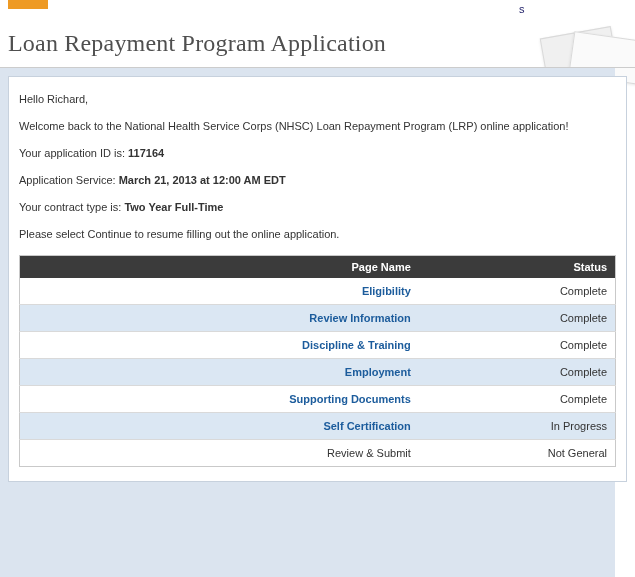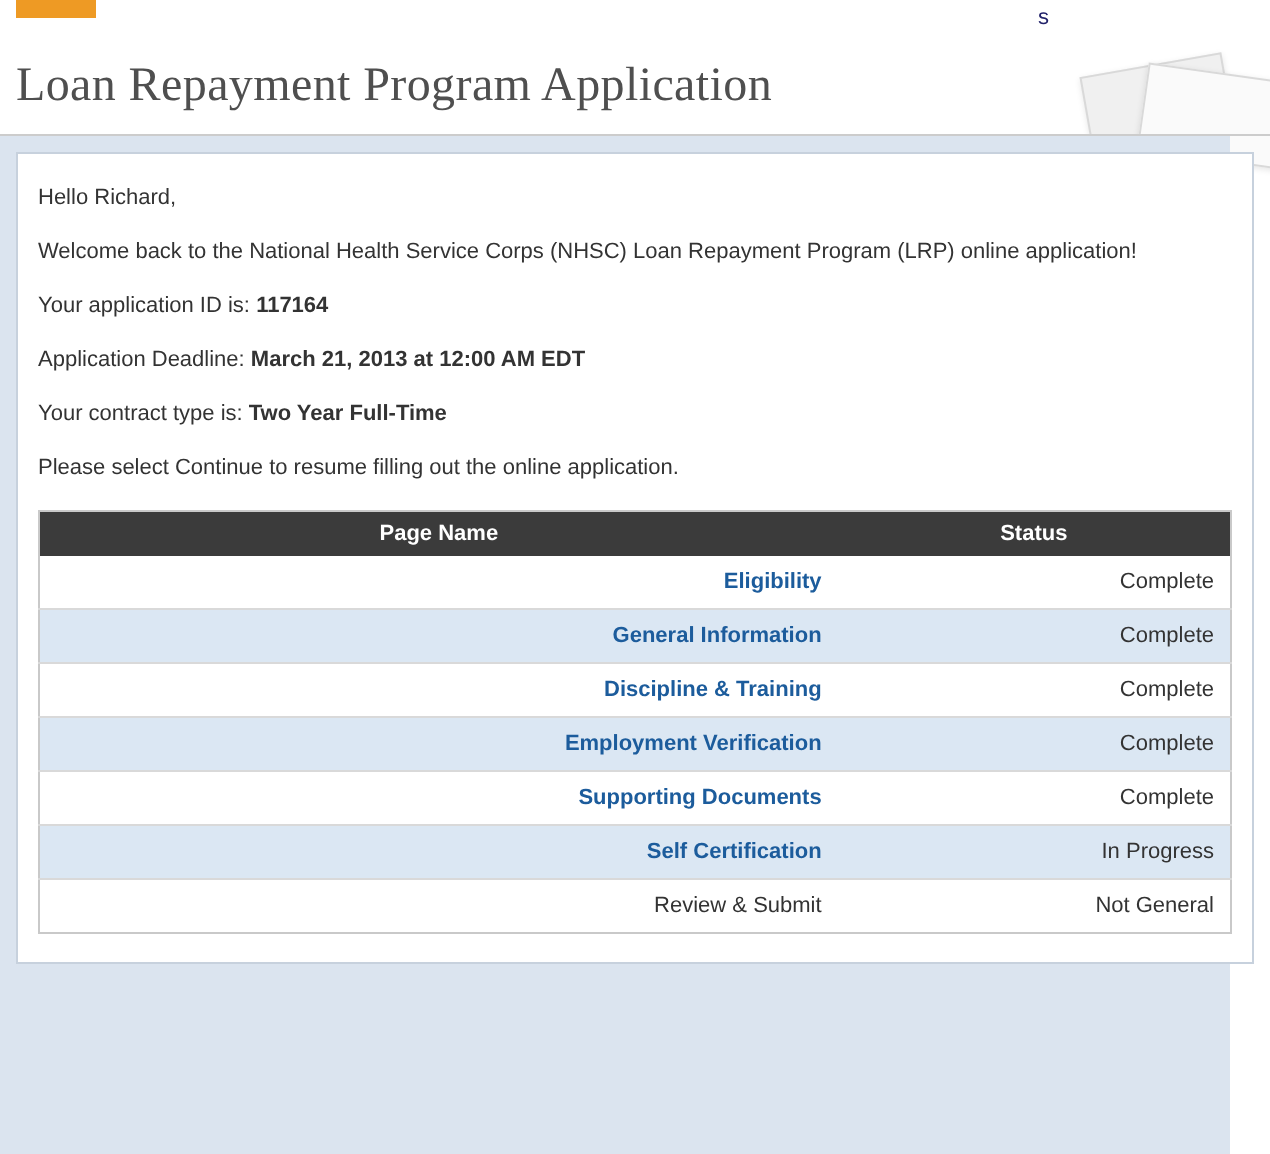--- a/index.html
+++ b/index.html
@@ -31,21 +31,21 @@
     width:619px; padding:16px 10px 14px 10px;
   }
   .line { font-size:11px; color:#333333; margin-bottom:15px; line-height:12px; }
   .line strong { color:#333333; }
   table.status-table {
     width:100%; border-collapse:collapse; margin-top:6px;
     border:1px solid #c9c9c9; font-size:11px;
   }
   table.status-table th {
     background:#3b3b3b; color:#ffffff; font-weight:bold;
-    text-align:center; padding:5px 8px; font-size:11px;
+    text-align:right; padding:5px 8px; font-size:11px;
   }
   table.status-table th.col-page { width:67%; }
   table.status-table td {
     padding:7px 8px; border-bottom:1px solid #d9d9d9; color:#333333;text-align:right;
   }
   table.status-table tbody tr:nth-child(even) { background:#dbe7f3; }
   table.status-table tbody tr:last-child td { border-bottom:none; }
   a.page-link { color:#1c5c9c; font-weight:bold; text-decoration:none; }
   .button-row { text-align:right; padding:14px 18px 0 0; }
 </style>
@@ -62,46 +62,46 @@
 
 <h1 class="page-title">Loan Repayment Program Application</h1>
 <div class="header-rule"></div>
 
 <div class="content-bg">
   <div class="panel">
 
     <p class="line">Hello Richard,</p>
     <p class="line">Welcome back to the National Health Service Corps (NHSC) Loan Repayment Program (LRP) online application!</p>
     <p class="line"><span>Your application ID is:</span> <strong>117164</strong></p>
-    <p class="line"><span>Application Deadline:</span> <strong>March 21, 2013 at 12:00 AM EDT</strong></p>
+    <p class="line"><span>Application Service:</span> <strong>March 21, 2013 at 12:00 AM EDT</strong></p>
     <p class="line"><span>Your contract type is:</span> <strong>Two Year Full-Time</strong></p>
     <p class="line">Please select Continue to resume filling out the online application.</p>
 
     <table class="status-table">
       <thead>
         <tr>
           <th class="col-page">Page Name</th>
           <th>Status</th>
         </tr>
       </thead>
       <tbody>
         <tr>
           <td><a href="#" class="page-link">Eligibility</a></td>
           <td>Complete</td>
         </tr>
         <tr>
-          <td><a href="#" class="page-link">General Information</a></td>
+          <td><a href="#" class="page-link">Review Information</a></td>
           <td>Complete</td>
         </tr>
         <tr>
           <td><a href="#" class="page-link">Discipline &amp; Training</a></td>
           <td>Complete</td>
         </tr>
         <tr>
-          <td><a href="#" class="page-link">Employment Verification</a></td>
+          <td><a href="#" class="page-link">Employment</a></td>
           <td>Complete</td>
         </tr>
         <tr>
           <td><a href="#" class="page-link">Supporting Documents</a></td>
           <td>Complete</td>
         </tr>
         <tr>
           <td><a href="#" class="page-link">Self Certification</a></td>
           <td>In Progress</td>
         </tr>

